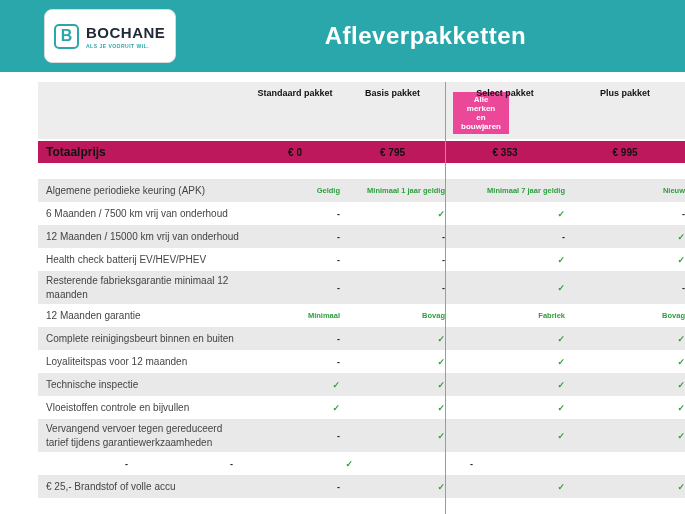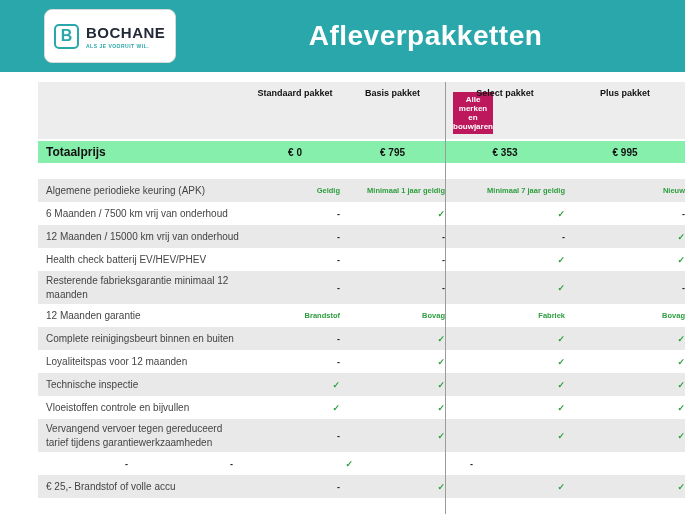--- a/index.html
+++ b/index.html
@@ -9,45 +9,45 @@
   
   .topbar { height:72px; background:#2aa7aa; display:flex; align-items:center; }
   .logo-card { margin-left:44px; width:132px; height:54px; background:#ffffff;
                border:1px solid #d9d9d9; border-radius:8px; display:flex;
                align-items:center; padding:0 9px; gap:7px; flex:0 0 auto; }
   .logo-mark { width:25px; height:25px; border:2px solid #2aa7aa; border-radius:5px;
                color:#2aa7aa; font-weight:bold; font-size:16px; display:flex;
                align-items:center; justify-content:center; }
   .logo-name { font-size:15px; font-weight:bold; color:#222a38; letter-spacing:.5px; }
   .logo-tag  { font-size:5px; font-weight:bold; color:#2aa7aa; letter-spacing:.5px; margin-top:2px; }
-  .title { flex:1; text-align:center; color:#ffffff; font-size:28px; font-weight:bold;
+  .title { flex:1; text-align:center; color:#ffffff; font-size:24px; font-weight:bold;
            letter-spacing:.5px; padding-right:10px; }
 
   
   .table-wrap { position:relative; margin:10px 0 0 38px; width:647px; padding-bottom:26px; }
   .divider { position:absolute; left:407px; top:0; bottom:0; width:1px; background:#9b9b9b; }
 
   .c-label { width:212px; }
   .c-v1 { width:90px; }
   .c-v2 { width:105px; }
   .c-v3 { width:120px; }
   .c-v4 { width:120px; }
 
   .head-band { display:flex; background:#ededed; padding:6px 0 5px; align-items:flex-start; }
   .group { display:flex; flex-direction:row; }
   .g1 { width:195px; }
   .g2 { width:240px; }
   .group-names { display:flex; }
   .col-name { text-align:center; font-size:9px; font-weight:bold; color:#111111; }
-  .badge { margin:4px 8px 0; background:#be185d; color:#ffffff; font-size:8px;
-           font-weight:bold; text-align:center; padding:3px 0; }
+  .badge { margin:4px 8px 0; background:#ec4899; color:#ffffff; font-size:8px;
+           font-weight:bold; text-align:center; padding:3px 8px; }
   .group-notes { display:flex; margin-top:3px; }
   .note { text-align:center; font-size:6px; font-weight:bold; color:#333333; }
 
-  .total-row { display:flex; align-items:center; background:#86efac; height:22px; margin-top:2px; }
+  .total-row { display:flex; align-items:center; background:#be185d; height:22px; margin-top:2px; }
   .total-label { font-size:12px; font-weight:bold; color:#111111; padding-left:8px; }
   .price { text-align:center; font-size:10px; font-weight:bold; color:#111111; }
 
   .gap { height:16px; background:#ffffff; }
 
   .rows .row { display:flex; align-items:center; min-height:23px; }
   .rows .row:nth-child(odd) { background:#e9e9e9; }
   .row-label { font-size:10px; color:#444444; padding:3px 10px 3px 8px; line-height:1.35; }
   .cell { text-align:right; font-weight:bold; font-size:8px; }
   .cell.check { color:#2e9e3f; font-size:9px; }
@@ -138,21 +138,21 @@
   <div class="row">
     <div class="c-label row-label">Resterende fabrieksgarantie minimaal 12 maanden</div>
     <div class="c-v1 cell dash">-</div>
     <div class="c-v2 cell dash">-</div>
     <div class="c-v3 cell check">✓</div>
     <div class="c-v4 cell dash">-</div>
   </div>
 
   <div class="row">
     <div class="c-label row-label">12 Maanden  garantie</div>
-    <div class="c-v1 cell word">Brandstof</div>
+    <div class="c-v1 cell word">Minimaal</div>
     <div class="c-v2 cell word">Bovag</div>
     <div class="c-v3 cell word">Fabriek</div>
     <div class="c-v4 cell word">Bovag</div>
   </div>
 
   <div class="row">
     <div class="c-label row-label">Complete reinigingsbeurt binnen en buiten</div>
     <div class="c-v1 cell dash">-</div>
     <div class="c-v2 cell check">✓</div>
     <div class="c-v3 cell check">✓</div>

